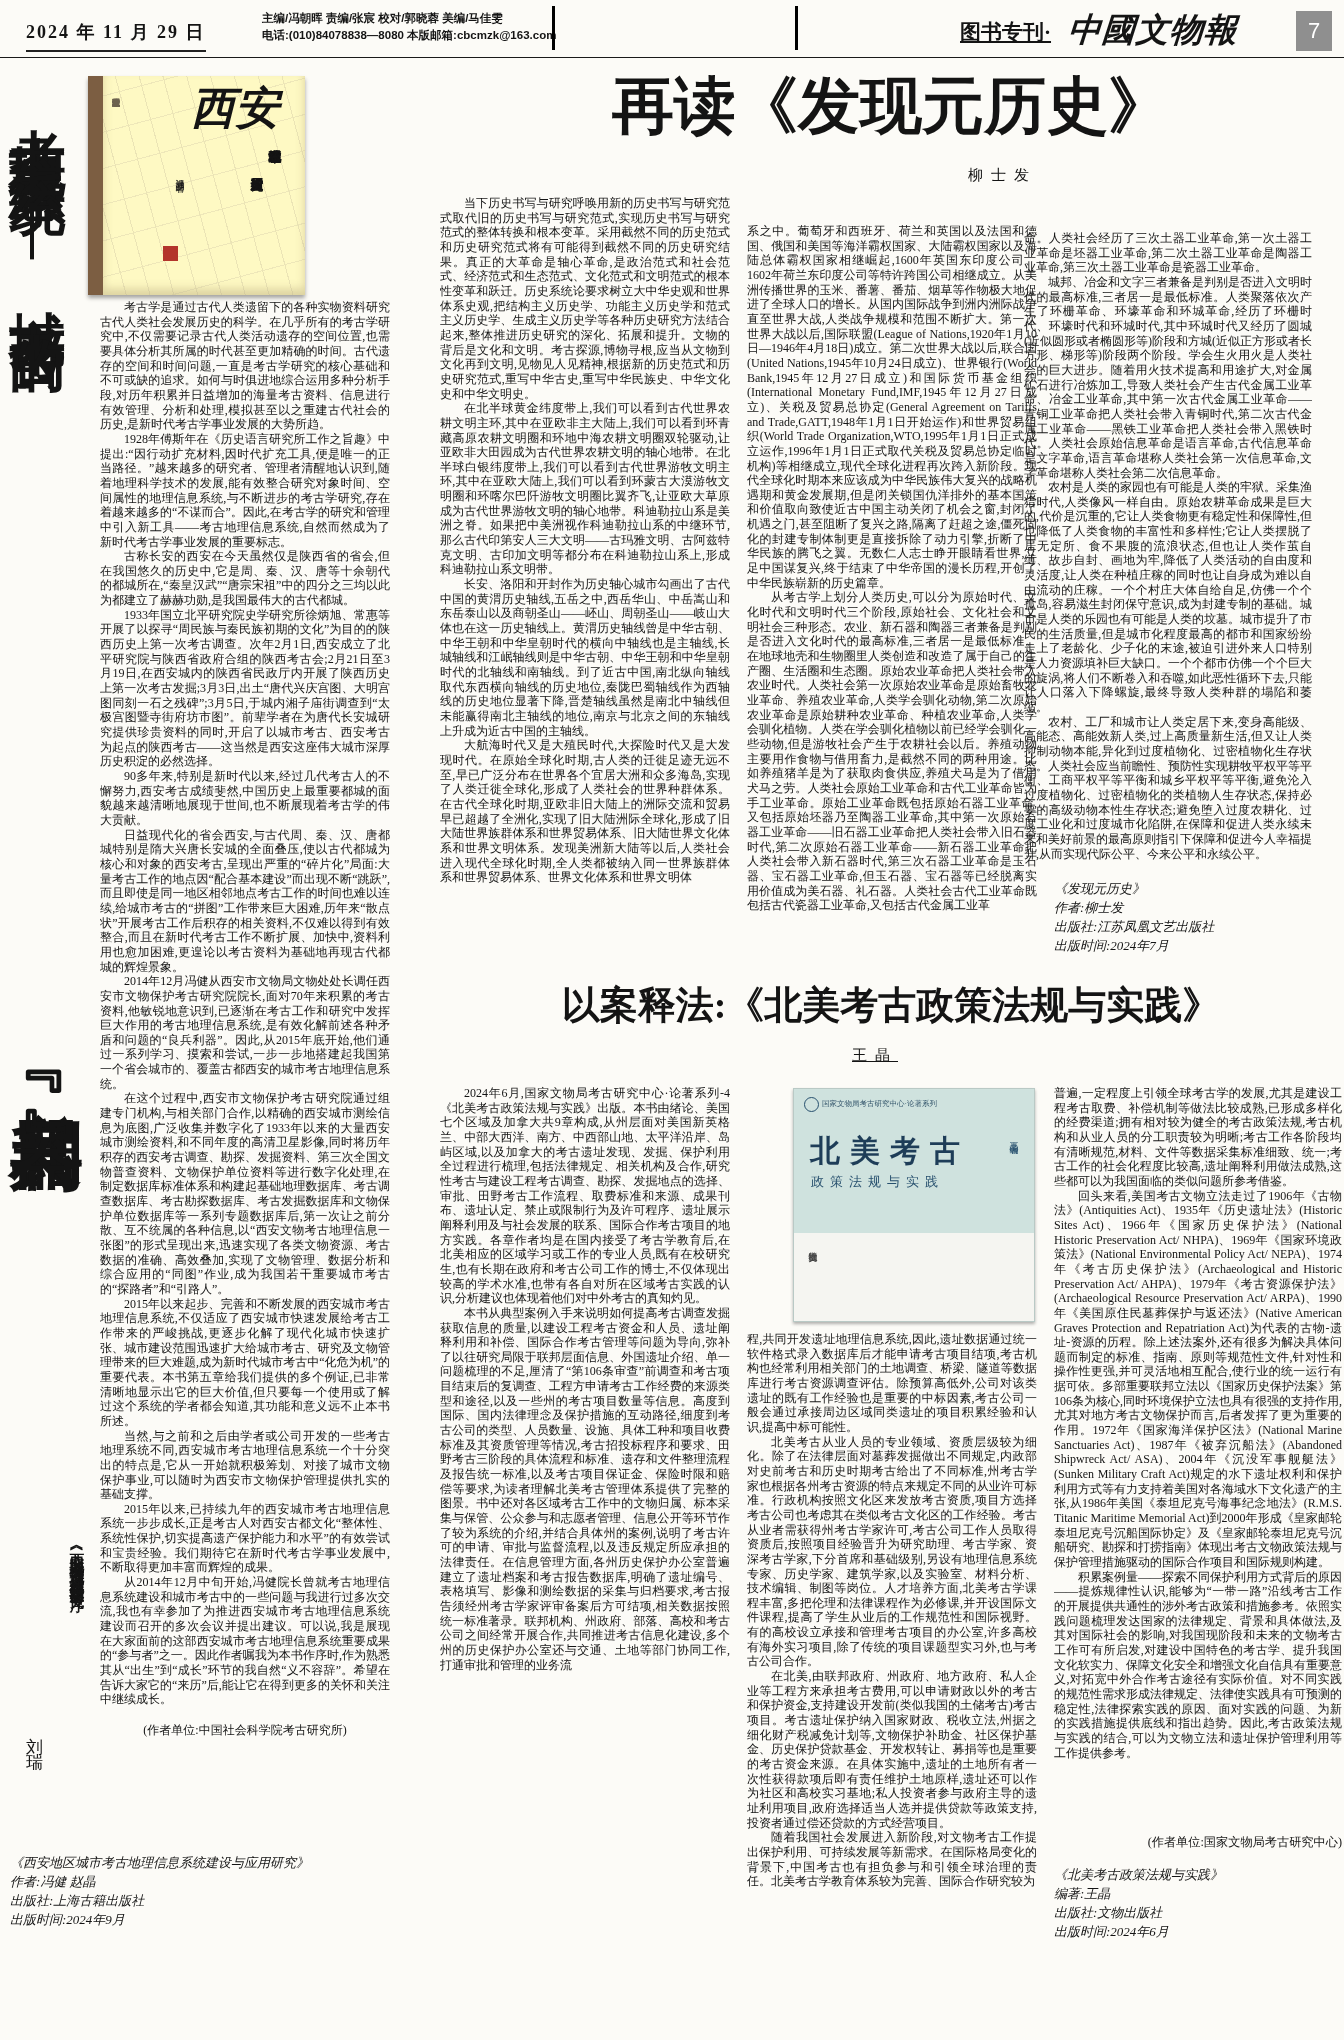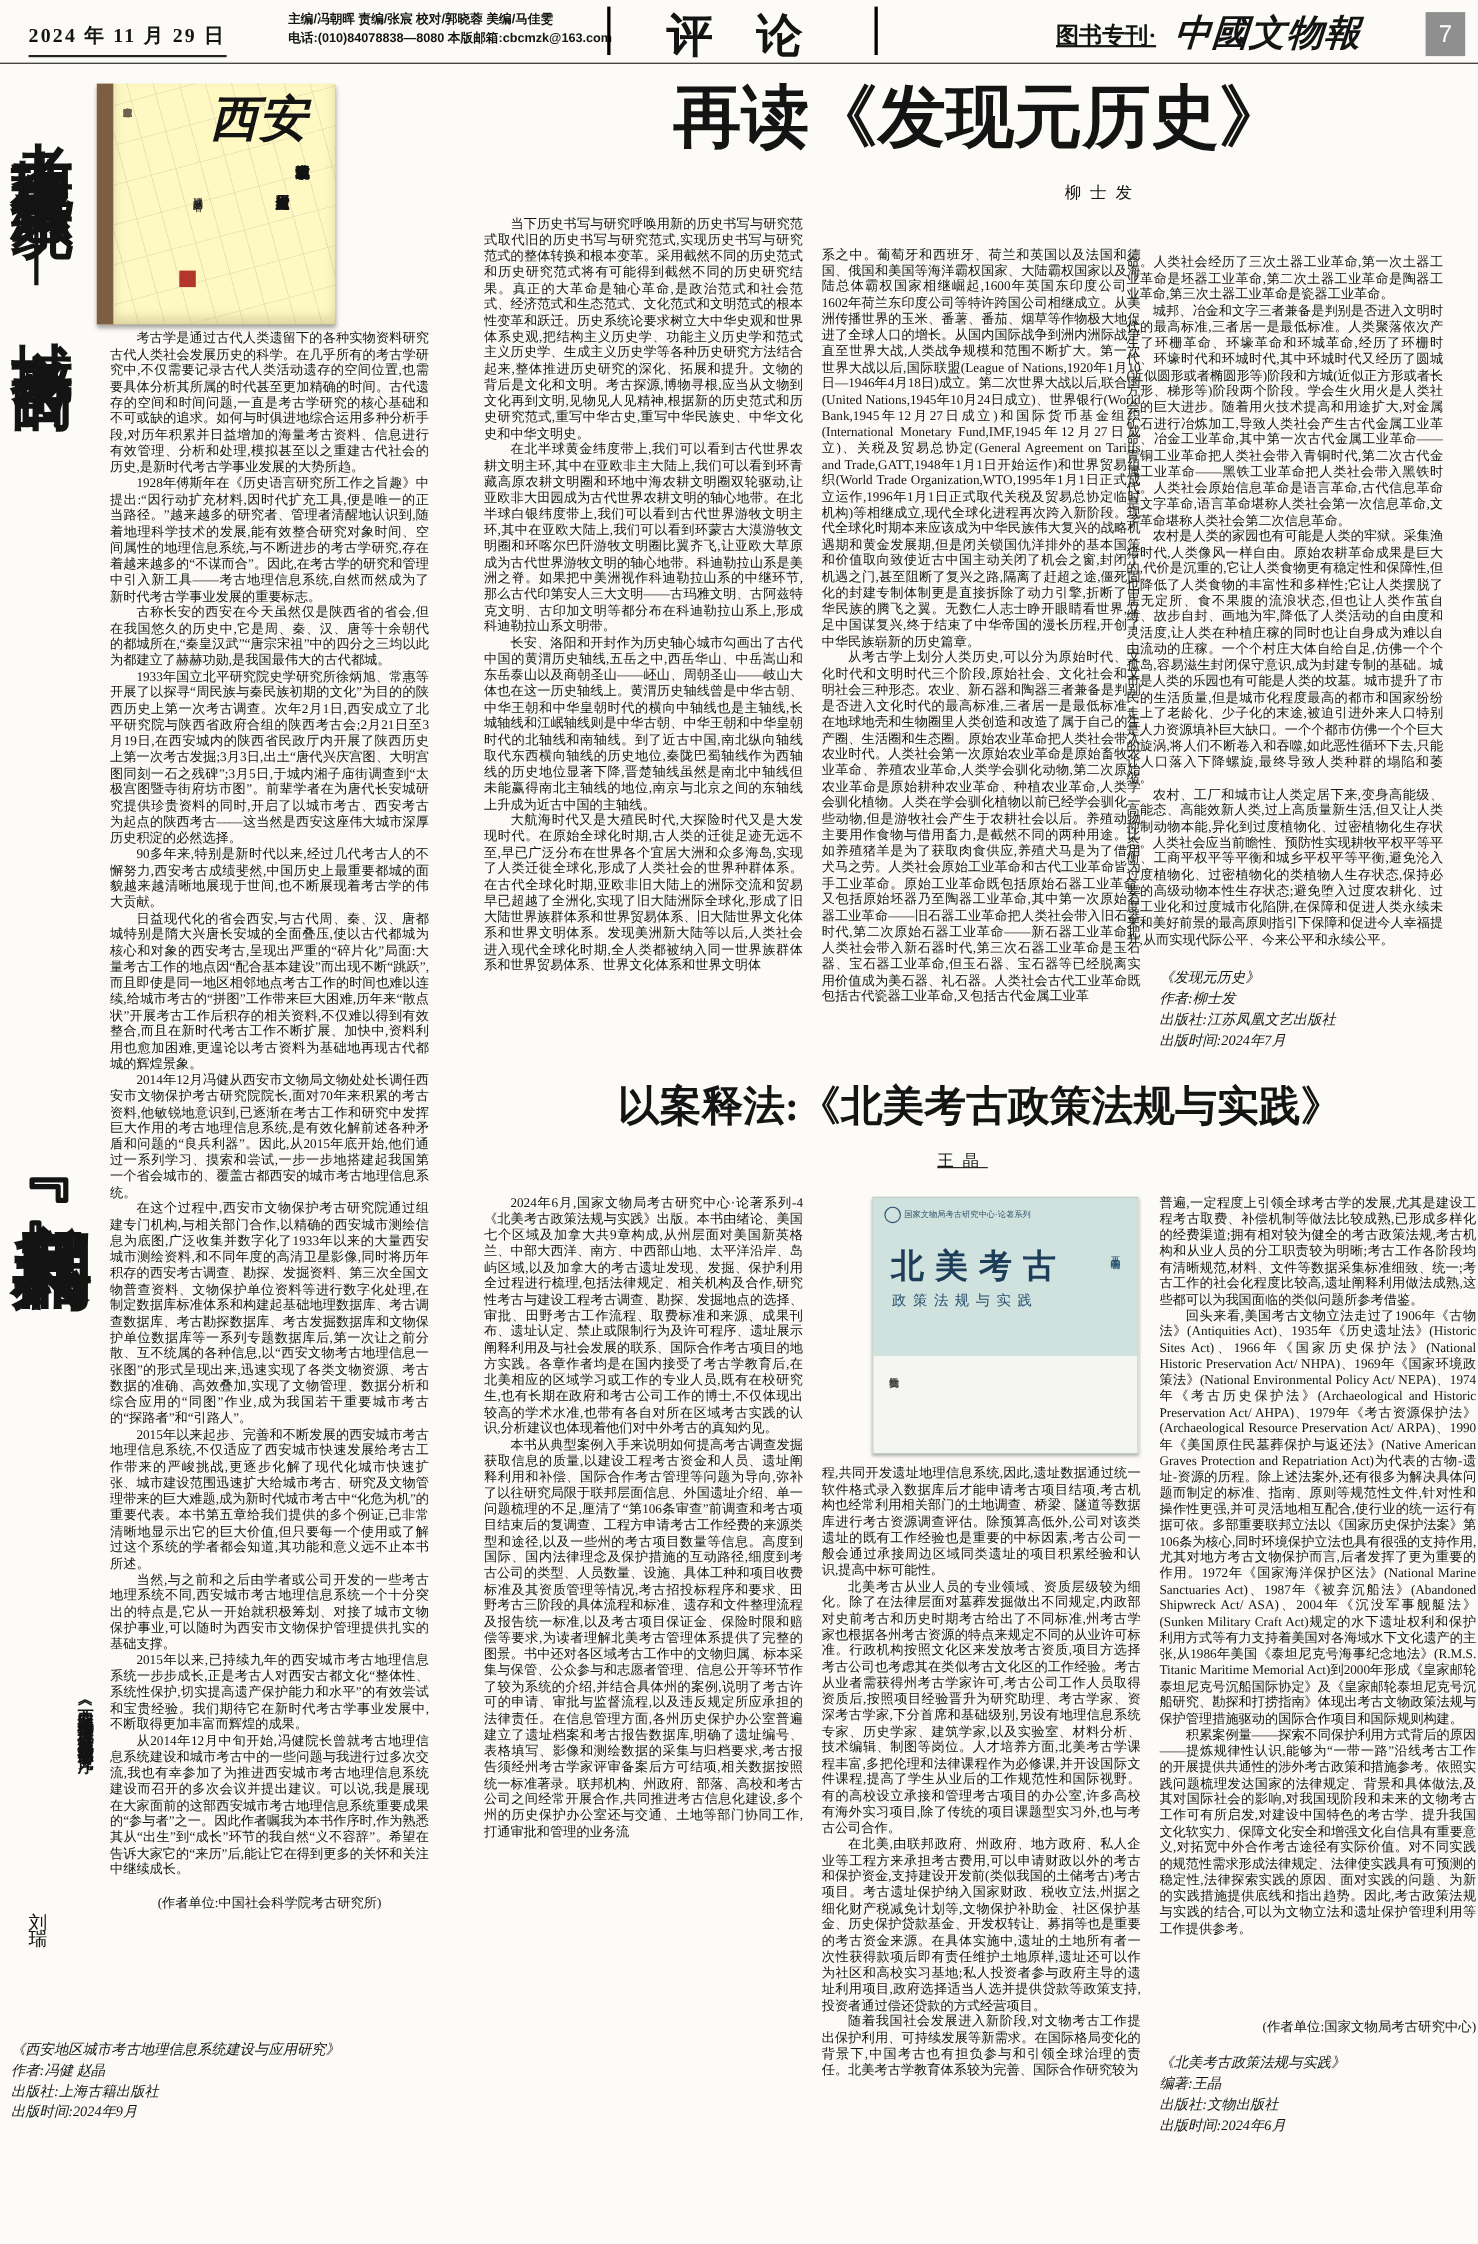--- a/index.html
+++ b/index.html
@@ -83,21 +83,20 @@
 
 <div class="page">
 
   <div class="masthead">
     <div class="m-date">2024 年 11 月 29 日</div>
     <div class="m-staff">
       <div>主编/冯朝晖 责编/张宸 校对/郭晓蓉 美编/马佳雯</div>
       <div>电话:(010)84078838—8080  本版邮箱:cbcmzk@163.com</div>
     </div>
     <div class="m-bar l"></div>
-    <div class="m-section">评 论</div>
     <div class="m-bar r"></div>
     <div class="m-edition">图书专刊·</div>
     <div class="m-paper">中國文物報</div>
     <div class="m-pagebox">7</div>
   </div>
 
   <div class="a1-vt1 vtext">考古地理信息系统——城市考古的</div>
   <div class="a1-vt2 vtext">『良兵利器』</div>
   <div class="a1-vsub vtext">《西安地区城市考古地理信息系统建设与应用研究》序</div>
   <div class="a1-vauthor vtext">刘瑞</div>

